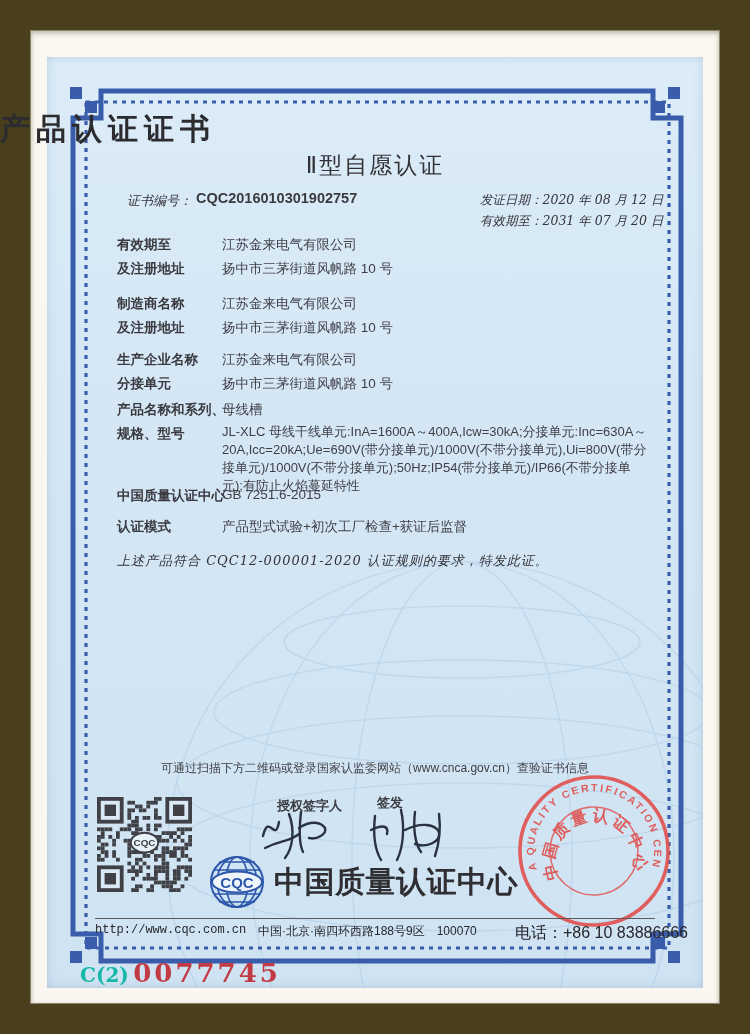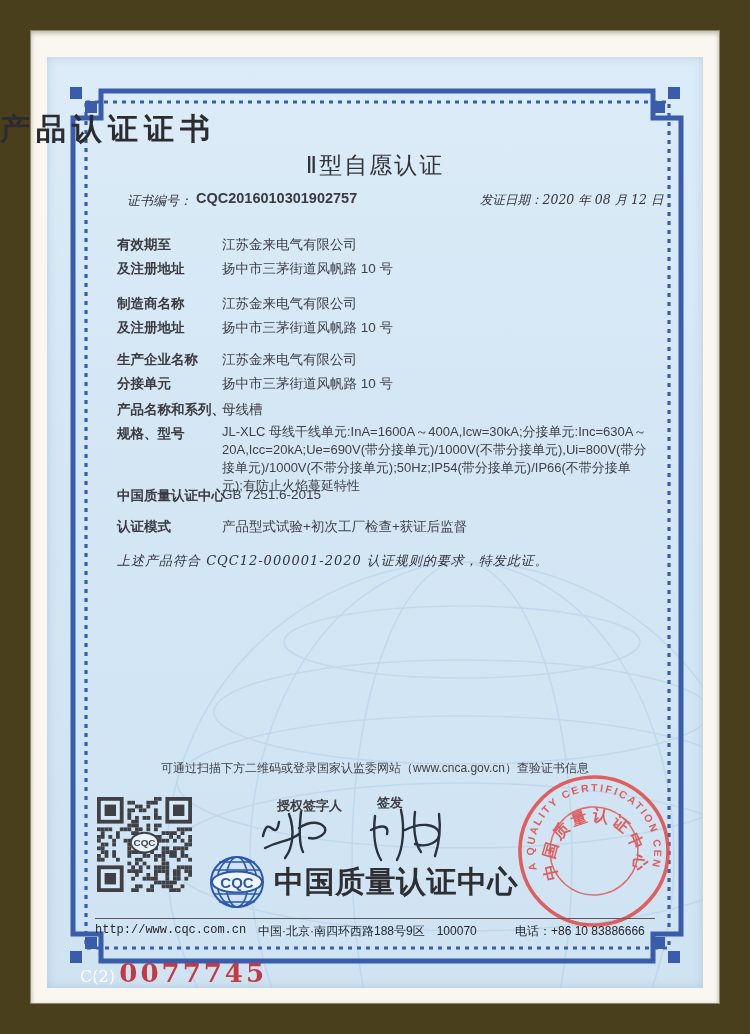--- a/index.html
+++ b/index.html
@@ -29,23 +29,23 @@
   .specblock{position:absolute;left:222px;top:423px;width:428px;font-size:13px;line-height:18px;
              color:#3f3f46;white-space:normal;word-break:break-all;}
   .stmt{font-size:13px;letter-spacing:1px;}
   .qrnote{left:0;right:0;text-align:center;top:760px;font-size:12px;color:#3e3e44;}
   .siglab{font-size:13px;font-weight:bold;color:#3c3c42;}
   .orgname{left:274px;top:862px;font-size:30px;font-weight:600;color:#2e2e33;letter-spacing:0.5px;}
   .rule{position:absolute;left:95px;top:918px;width:560px;height:1px;background:#5a5a5e;}
   .furl{left:95px;top:923px;font-family:"Liberation Mono","DejaVu Sans Mono",monospace;
         font-size:12px;color:#26262b;}
   .faddr{left:258px;top:923px;font-size:12px;color:#26262b;}
-  .fphone{left:515px;top:923px;font-size:12px;color:#26262b;}
+  .fphone{left:515px;top:923px;font-size:16px;color:#26262b;}
   .serial-clip{position:absolute;left:80px;top:958px;width:220px;height:30px;overflow:hidden;}
-  .serial-prefix{font-family:"DejaVu Serif",serif;font-size:16px;font-weight:normal;color:#ffffff;}
+  .serial-prefix{font-family:"DejaVu Serif",serif;font-size:20px;font-weight:bold;color:#14b8a6;}
   .serial-num{font-family:"DejaVu Serif",serif;font-size:26px;font-weight:bold;color:#c23b44;letter-spacing:3px;}
   .stamp{position:absolute;left:515px;top:772px;opacity:.9;}
   .overlay{position:absolute;inset:0;pointer-events:none;}
 </style>
 </head>
 <body>
 
 <div class="stage">
   <div class="frame"></div>
   <div class="mat"></div>
@@ -78,20 +78,21 @@
       <rect x="653" y="937" width="12" height="12"></rect>
         <rect x="668" y="951" width="12" height="12"></rect>
     </g>
   </svg>
 
   <div class="abs title">产品认证证书</div>
   <div class="abs subtitle">Ⅱ型自愿认证</div>
   <span class="abs kai certno-label">证书编号：</span>
   <span class="abs certno-value">CQC2016010301902757</span>
   <div class="abs kai dates" style="top:189px;">发证日期：2020 年 08 月 12 日</div>
+  <div class="abs kai dates" style="top:210px;">有效期至：2031 年 07 月 20 日</div>
 
   <span class="abs lab" style="left:117px;top:236px">有效期至</span>
   <span class="abs lab" style="left:117px;top:260px">及注册地址</span>
   <span class="abs val" style="left:222px;top:236px">江苏金来电气有限公司</span>
   <span class="abs val" style="left:222px;top:260px">扬中市三茅街道风帆路 10 号</span>
 
   <span class="abs lab" style="left:117px;top:295px">制造商名称</span>
   <span class="abs lab" style="left:117px;top:319px">及注册地址</span>
   <span class="abs val" style="left:222px;top:295px">江苏金来电气有限公司</span>
   <span class="abs val" style="left:222px;top:319px">扬中市三茅街道风帆路 10 号</span>

